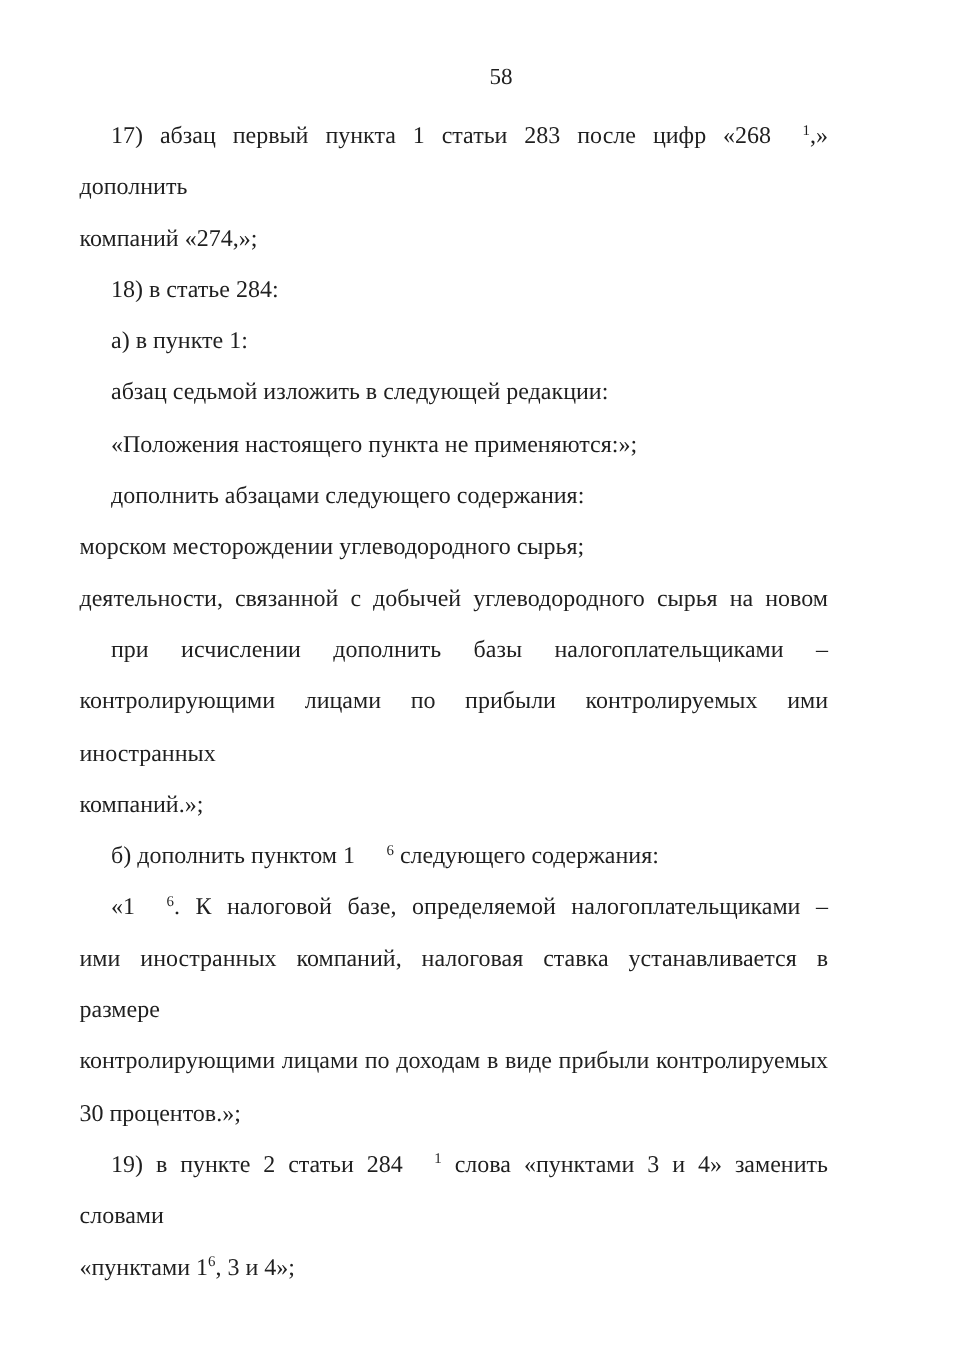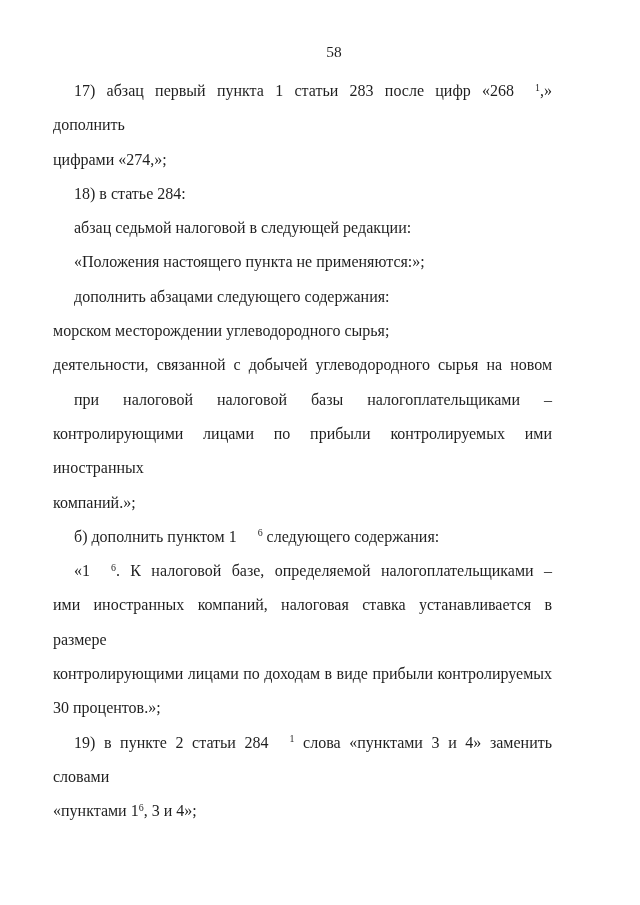--- a/index.html
+++ b/index.html
@@ -55,40 +55,43 @@
   }
 </style>
 </head>
 <body>
 
 <div class="page">
   <div class="page-number">58</div>
   <div class="body" id="doc-body">
       <div class="paragraph">
         <div class="line first fill">17) абзац первый пункта 1 статьи 283 после цифр «268<span class="sup">1</span>,» дополнить</div>
-        <div class="line">цифрами «274,»;</div>
+        <div class="line">компаний «274,»;</div>
       </div>
       <div class="paragraph">
         <div class="line first">18) в статье 284:</div>
       </div>
       <div class="paragraph">
-        <div class="line first">абзац седьмой налоговой в следующей редакции:</div>
+        <div class="line first">а) в пункте 1:</div>
+      </div>
+      <div class="paragraph">
+        <div class="line first">абзац седьмой изложить в следующей редакции:</div>
       </div>
       <div class="paragraph">
         <div class="line first">«Положения настоящего пункта не применяются:»;</div>
       </div>
       <div class="paragraph">
         <div class="line first">дополнить абзацами следующего содержания:</div>
       </div>
       <div class="paragraph">
         <div class="line">морском месторождении углеводородного сырья;</div>
         <div class="line fill">деятельности, связанной с добычей углеводородного сырья на новом</div>
       </div>
       <div class="paragraph">
-        <div class="line first fill">при налоговой налоговой базы налогоплательщиками –</div>
+        <div class="line first fill">при исчислении дополнить базы налогоплательщиками –</div>
         <div class="line fill">контролирующими лицами по прибыли контролируемых ими иностранных</div>
         <div class="line">компаний.»;</div>
       </div>
       <div class="paragraph">
         <div class="line first">б) дополнить пунктом 1<span class="sup">6</span> следующего содержания:</div>
       </div>
       <div class="paragraph">
         <div class="line first fill">«1<span class="sup">6</span>. К налоговой базе, определяемой налогоплательщиками –</div>
         <div class="line fill">ими иностранных компаний, налоговая ставка устанавливается в размере</div>
         <div class="line fill">контролирующими лицами по доходам в виде прибыли контролируемых</div>

